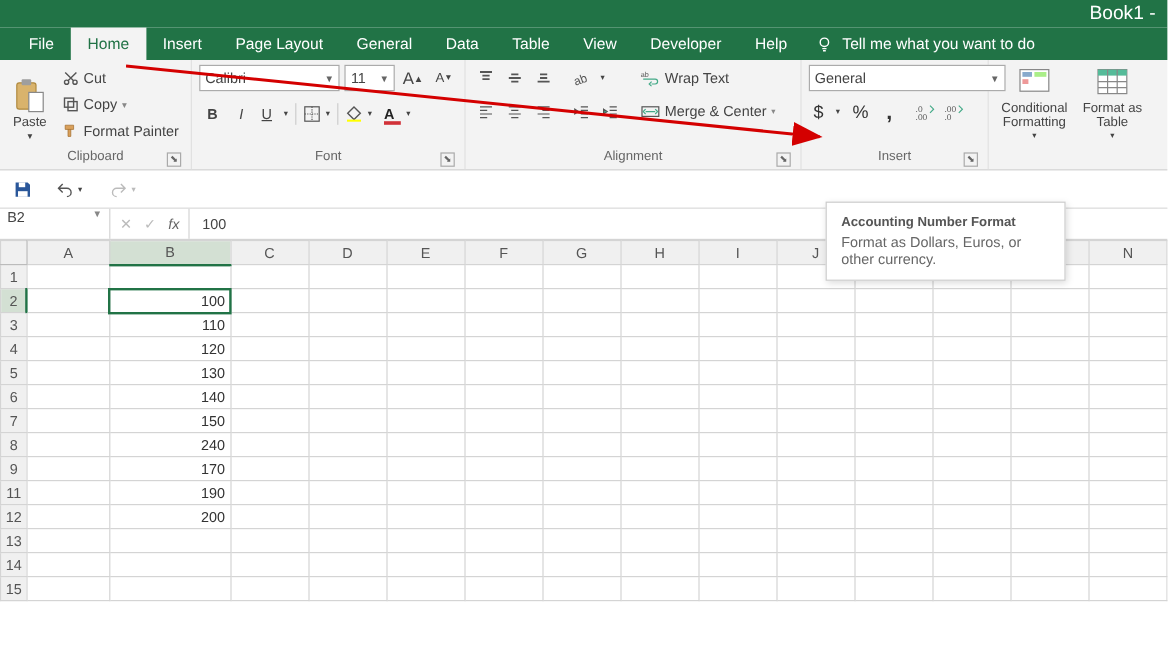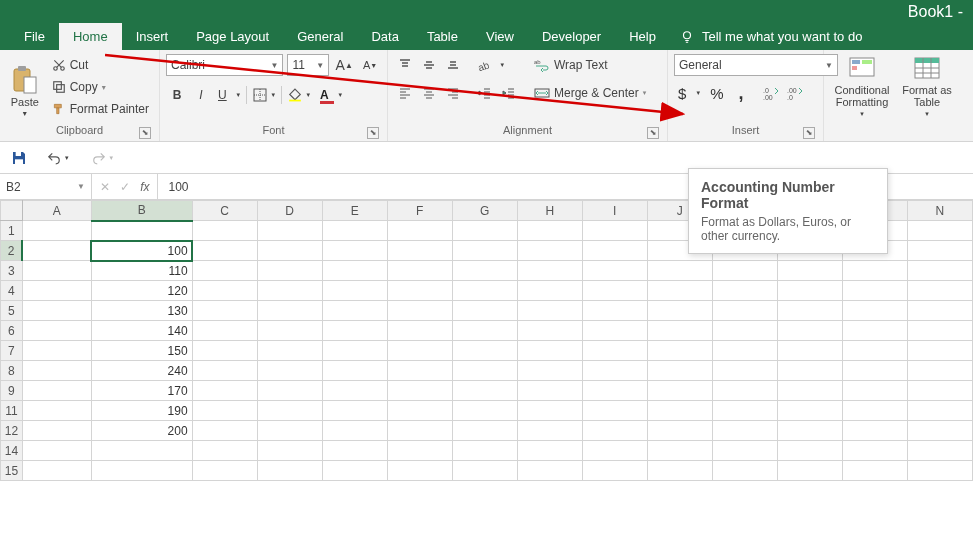--- a/index.html
+++ b/index.html
@@ -34,42 +34,42 @@
   .combo .caret { font-size: 8px; color: #666; }
   .sq { width: 22px; height: 22px; display: flex; align-items: center; justify-content: center; cursor: pointer; border: 1px solid transparent; }
   .sq.drop { width: 30px; justify-content: space-between; padding: 0 3px; }
   .sq.wide { width: auto; padding: 0 5px; gap: 3px; }
 
   
   .qat { height: 32px; background: #fff; border-bottom: 1px solid #d4d4d4; display: flex; align-items: center; padding-left: 8px; gap: 10px; }
 
   
   .formula-row { height: 26px; background: #fff; border-bottom: 1px solid #d4d4d4; display: flex; align-items: stretch; }
-  .name-box { width: 92px; border-right: 1px solid #d4d4d4; display: flex; align-items: center; justify-content: space-between; padding: 0 6px; }
+  .name-box { width: 92px; border-right: 1px solid #d4d4d4; display: flex; align-items: flex-start; justify-content: space-between; padding: 0 6px; }
   .fx-controls { display: flex; align-items: center; border-right: 1px solid #d4d4d4; padding: 0 8px; gap: 10px; color: #bbb; }
   .fx-controls .fx { color: #666; font-style: italic; }
   .formula-input { flex: 1; display: flex; align-items: center; padding-left: 10px; }
 
   
   .grid-wrap { position: relative; }
   .grid { border-collapse: collapse; table-layout: fixed; }
   .grid th, .grid td { border: 1px solid #d4d4d4; font-size: 12px; font-weight: normal; }
   .grid .corner { width: 22px; height: 20px; background: #f0f0f0; border-bottom: 1px solid #bbb; border-right: 1px solid #bbb; }
   .grid .col-h { height: 20px; background: #f0f0f0; text-align: center; color: #555; width: 66px; }
   .grid .col-h.sel { background: #d3e0d3; border-bottom: 2px solid #217346; }
   .grid .row-h { width: 22px; background: #f0f0f0; text-align: center; color: #555; height: 20px; }
   .grid .row-h.sel { background: #d3e0d3; border-right: 2px solid #217346; }
   .grid td.cell { height: 20px; padding: 0 4px; text-align: right; color: #333; background:#fff; }
   .grid td.cell.selected { outline: 2px solid #217346; outline-offset: -1px; }
   .col-h.A, td.colA { width: 70px; }
   .col-h.B, td.colB { width: 102px; }
 
   
   .tooltip { position: absolute; top: 0; left: 0; width: 200px; background: #fff; border: 1px solid #ccc; box-shadow: 1px 2px 6px rgba(0,0,0,.15); padding: 10px 12px; z-index: 50; }
-  .tooltip .tt-title { font-weight: bold; color: #555; margin-bottom: 4px; font-size: 14px; }
+  .tooltip .tt-title { font-weight: bold; color: #555; margin-bottom: 4px; font-size: 11px; }
   .tooltip .tt-body { font-size: 12px; color: #666; }
 
   
   .arrow-svg { position: absolute; top: 51px; left: 105px; pointer-events:none; z-index:40;}
 </style>
 </head>
 <body>
 
 <div class="titlebar">
   <span>Book1 -</span>
@@ -579,20 +579,37 @@
           <td class="cell colG"></td>
           <td class="cell colH"></td>
           <td class="cell colI"></td>
           <td class="cell colJ"></td>
           <td class="cell colK"></td>
           <td class="cell colL"></td>
           <td class="cell colM"></td>
           <td class="cell colN"></td>
         </tr>
         <tr>
+          <th class="row-h">13</th>
+          <td class="cell colA"></td>
+          <td class="cell colB"></td>
+          <td class="cell colC"></td>
+          <td class="cell colD"></td>
+          <td class="cell colE"></td>
+          <td class="cell colF"></td>
+          <td class="cell colG"></td>
+          <td class="cell colH"></td>
+          <td class="cell colI"></td>
+          <td class="cell colJ"></td>
+          <td class="cell colK"></td>
+          <td class="cell colL"></td>
+          <td class="cell colM"></td>
+          <td class="cell colN"></td>
+        </tr>
+        <tr>
           <th class="row-h">14</th>
           <td class="cell colA"></td>
           <td class="cell colB"></td>
           <td class="cell colC"></td>
           <td class="cell colD"></td>
           <td class="cell colE"></td>
           <td class="cell colF"></td>
           <td class="cell colG"></td>
           <td class="cell colH"></td>
           <td class="cell colI"></td>

